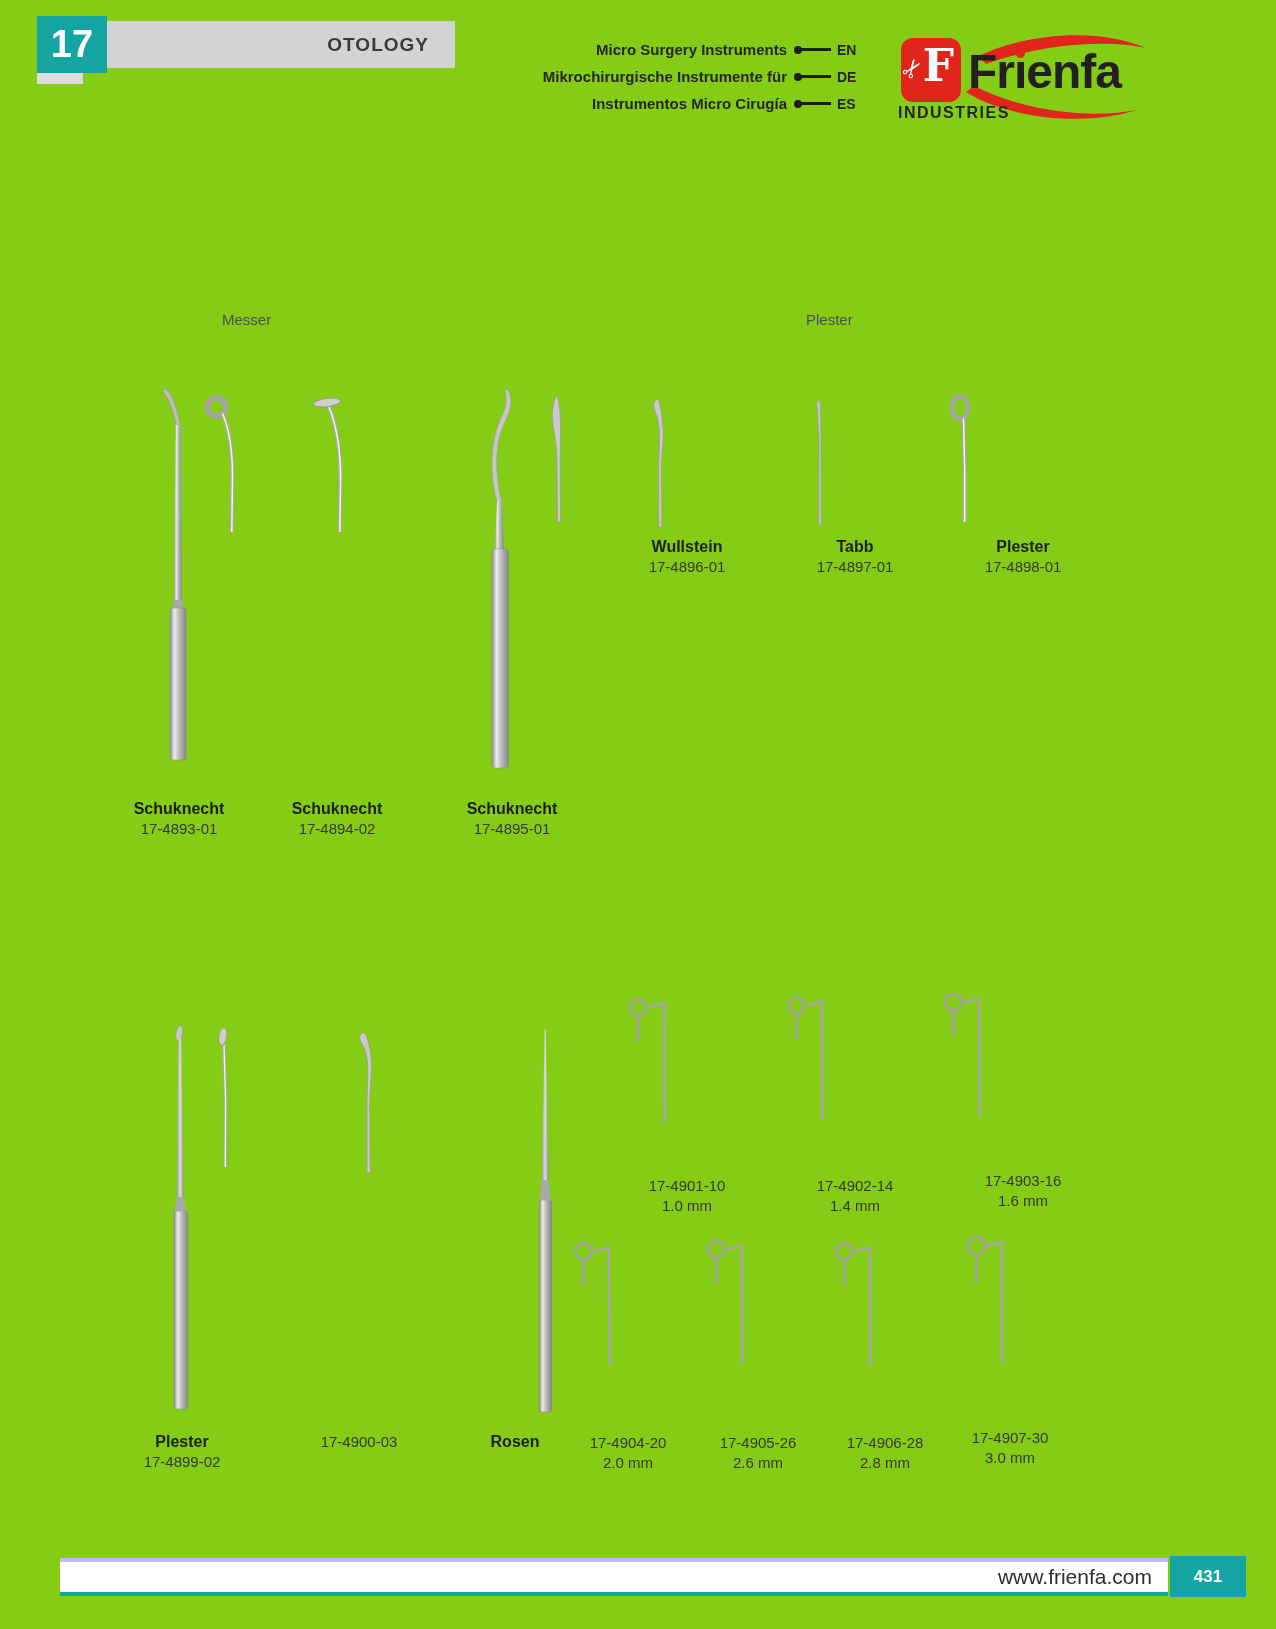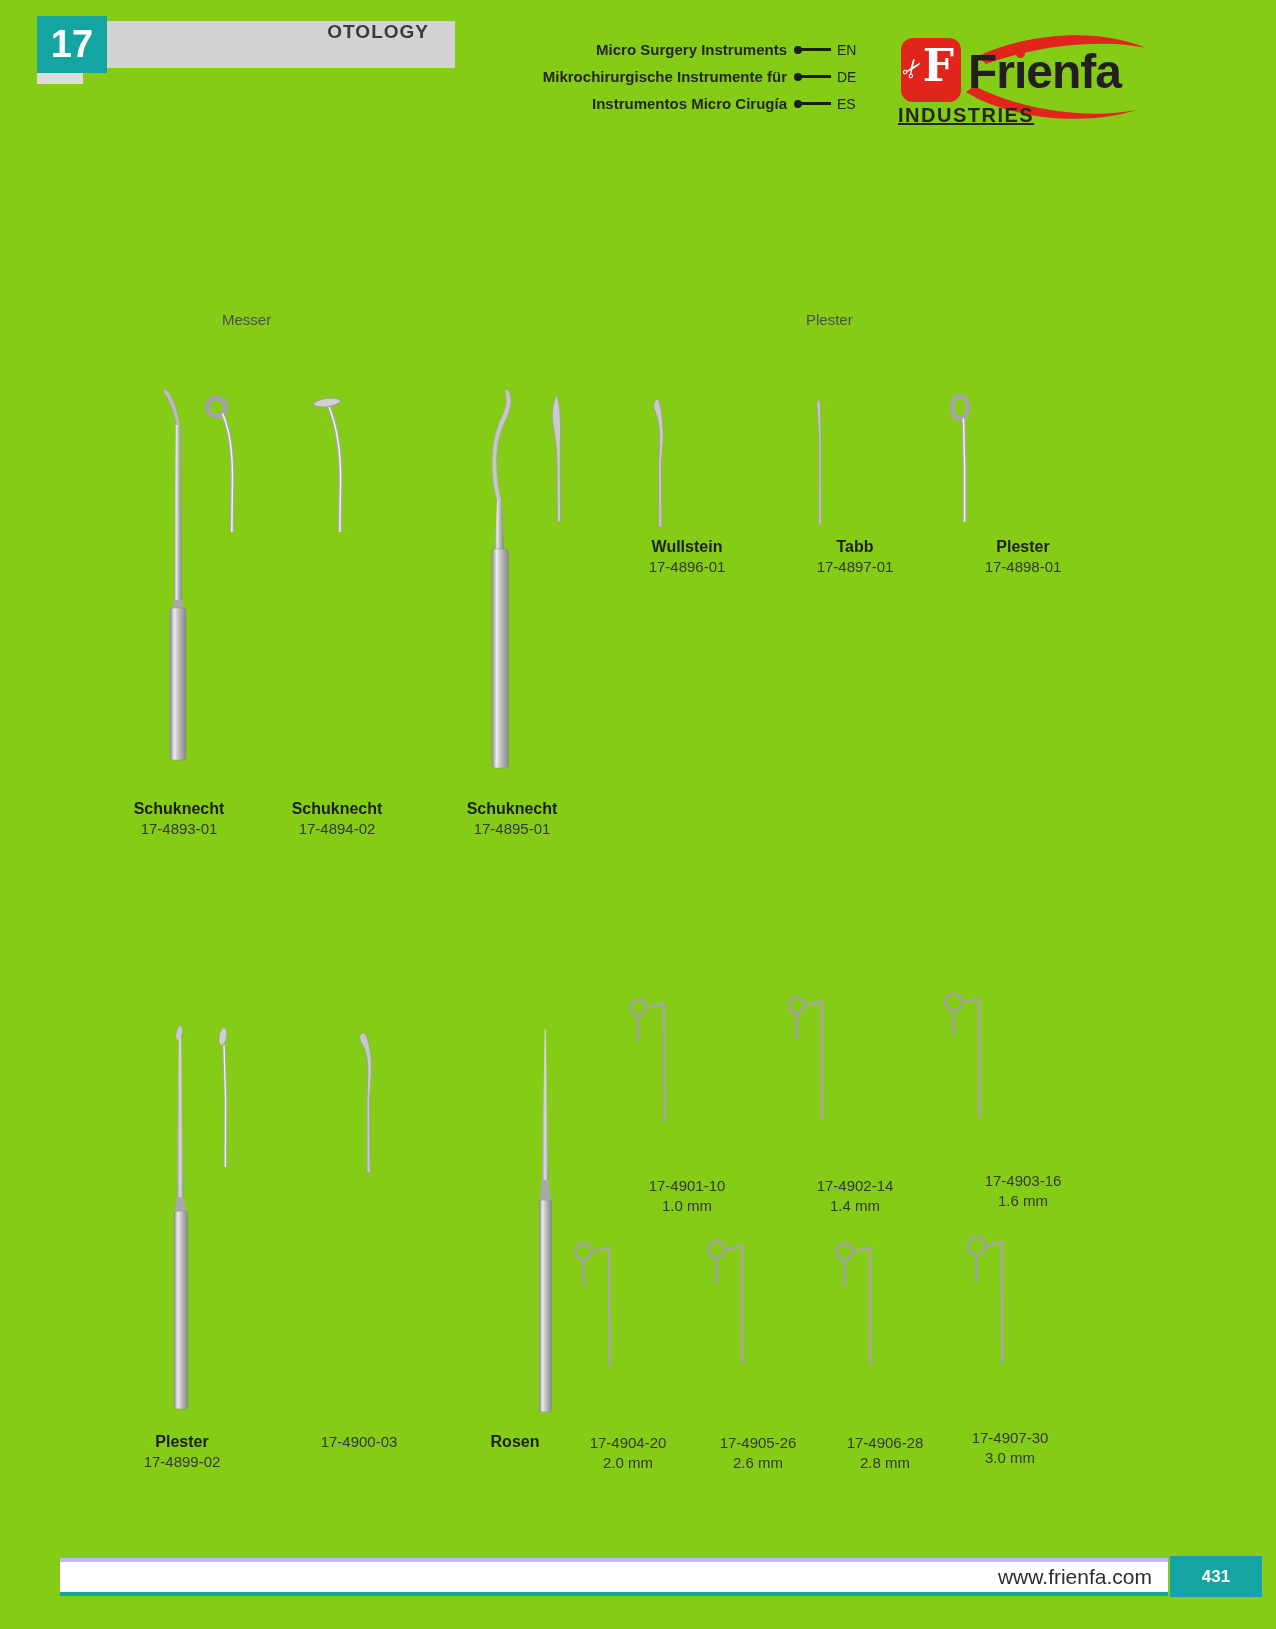--- a/index.html
+++ b/index.html
@@ -5,56 +5,56 @@
   * { margin:0; padding:0; box-sizing:border-box; }
   body { background:#ffffff; font-family:"Liberation Sans", sans-serif; }
   .canvas { position:relative; width:1276px; height:1629px; background:#84cc16; overflow:hidden; }
   .abs { position:absolute; }
 
   
   .sec-num { left:37px; top:16px; width:70px; height:57px; background:#14a5a3; color:#ffffff;
              font-size:38px; font-weight:bold; display:flex; align-items:center; justify-content:center; z-index:2;}
   .sec-shadow { left:37px; top:73px; width:46px; height:11px; background:#dcdcdc; }
   .title-bar { left:107px; top:21px; width:348px; height:47px; background:#d3d3d3;
-               display:flex; justify-content:flex-end; padding-right:26px;
+               display:flex; align-items:center; justify-content:flex-end; padding-right:26px;
                font-size:19px; font-weight:bold; letter-spacing:1px; color:#3a3a3a; }
 
   .lang-rows { left:403px; top:36px; width:462px; }
   .lang-row { display:flex; align-items:center; justify-content:flex-end; height:27px; }
   .lang-label { font-size:15px; font-weight:bold; color:#262626; white-space:nowrap; }
   .lang-dot { width:8px; height:8px; border-radius:50%; background:#1c1c1c; margin-left:7px; flex:0 0 auto; }
   .lang-line { width:30px; height:2.5px; background:#1c1c1c; margin-left:-1px; flex:0 0 auto; }
-  .lang-code { font-size:14px; font-weight:normal; color:#262626; width:28px; text-align:left; margin-left:6px; }
+  .lang-code { font-size:14px; font-weight:bold; color:#262626; width:28px; text-align:left; margin-left:6px; }
 
   
   .logo-swoosh { left:950px; top:26px; z-index:0; }
   .logo-icon { left:901px; top:38px; width:60px; height:64px; background:#e1251b; border-radius:12px; z-index:1; }
   .logo-monogram { position:absolute; right:7px; top:2px; font-size:44px; font-weight:bold; color:#ffffff;
                    font-family:"DejaVu Serif", serif; }
   .logo-scissors { position:absolute; left:1px; top:16px; font-size:25px; color:#ffffff; transform:rotate(-55deg); }
   .brand { left:968px; top:44px; font-size:48px; font-weight:bold; color:#231f20; letter-spacing:-1px; z-index:1; }
   .brand-i { position:relative; }
   .brand-dot { position:absolute; left:2px; top:4px; width:9px; height:9px; border-radius:50%; background:#e1251b; }
-  .logo-sub { left:898px; top:104px; font-size:20px; font-weight:bold; letter-spacing:1.5px; color:#262626; z-index:1;text-decoration:underline; }
+  .logo-sub { left:898px; top:104px; font-size:16px; font-weight:bold; letter-spacing:1.5px; color:#262626; z-index:1; }
 
   
   .heading { font-size:15px; color:#4d4d4d; }
 
   
   .plabel { position:absolute; width:170px; text-align:center; }
   .pname { font-size:16px; font-weight:bold; color:#1e1e1e; line-height:20px; }
   .pcode { font-size:15px; color:#373737; line-height:20px; }
   .psize { font-size:15px; color:#373737; line-height:20px; }
 
   
   .footer-band { left:60px; top:1558px; width:1108px; height:38px; background:#ffffff;
                  border-top:4px solid #c4b5fd; border-bottom:4px solid #14a5a3;
                  display:flex; align-items:center; justify-content:flex-end; padding-right:16px;
                  font-size:21px; color:#2e2e2e; }
-  .footer-page { left:1170px; top:1556px; width:92px; height:41px; background:#14a5a3; color:#ffffff;
+  .footer-page { left:1170px; top:1556px; width:76px; height:41px; background:#14a5a3; color:#ffffff;
                  font-size:17px; font-weight:bold; display:flex; align-items:center; justify-content:center; }
 
   svg { display:block; }
 </style>
 </head>
 <body>
 
 <div class="canvas">
 
   <svg width="0" height="0" style="position:absolute">

